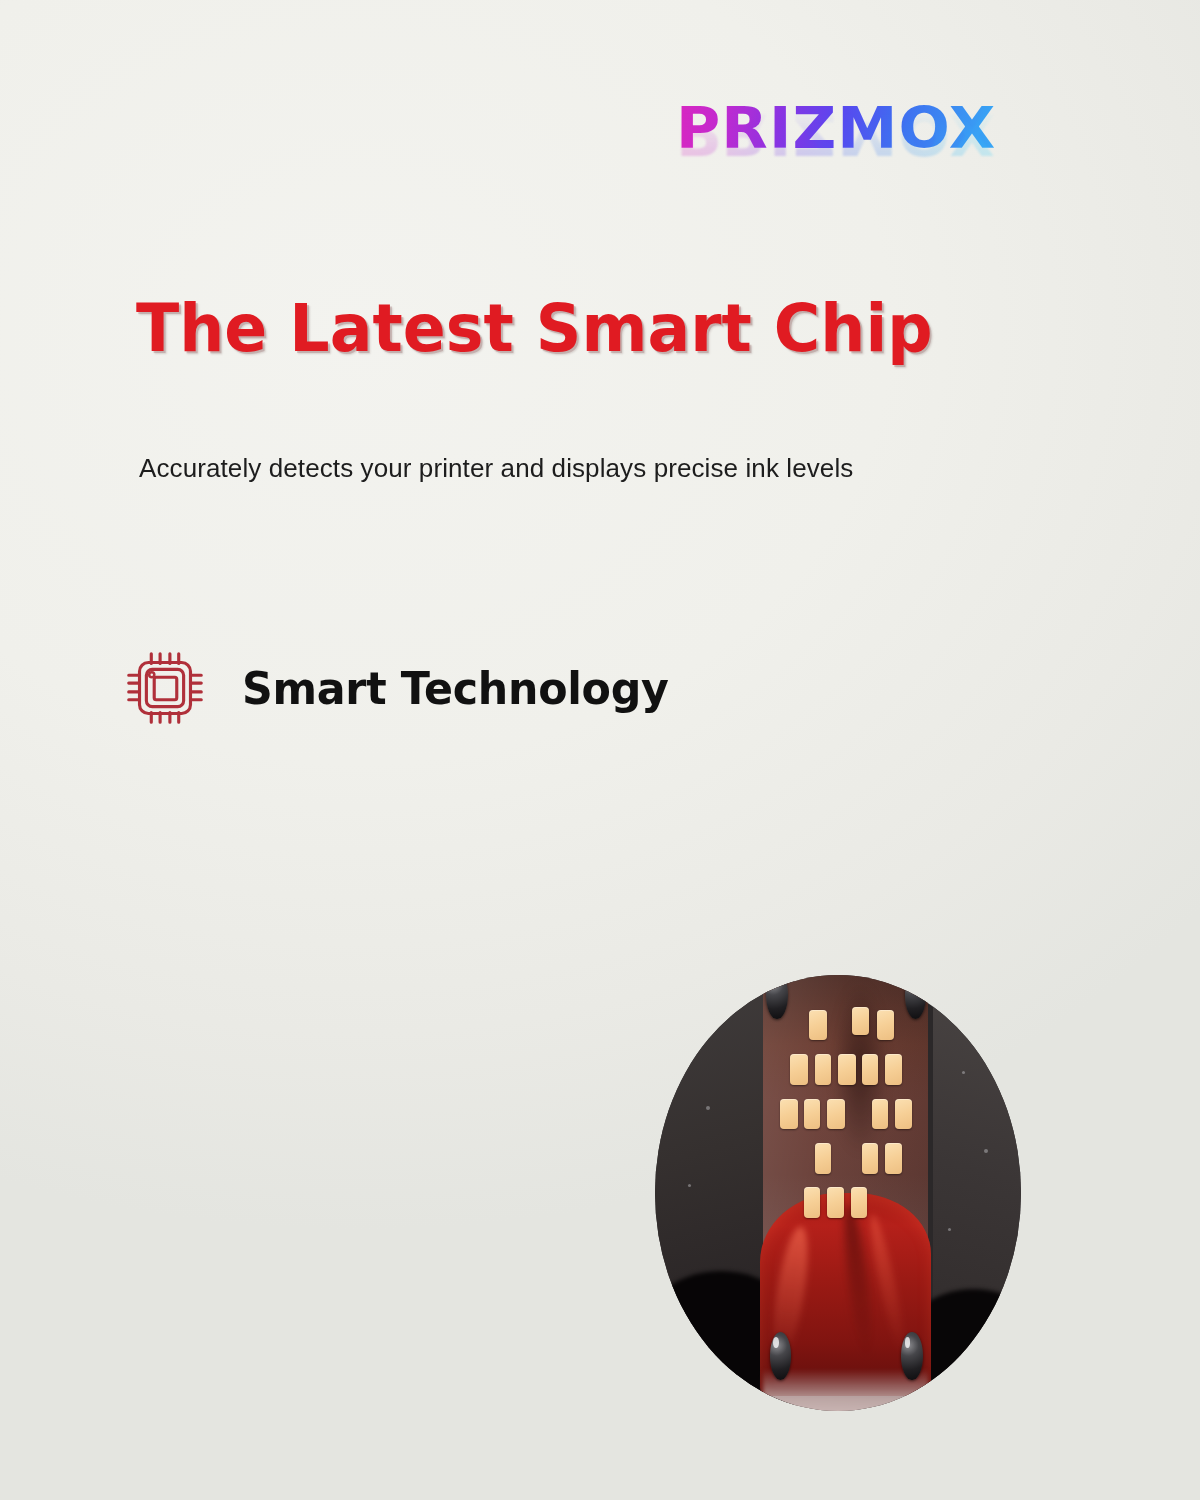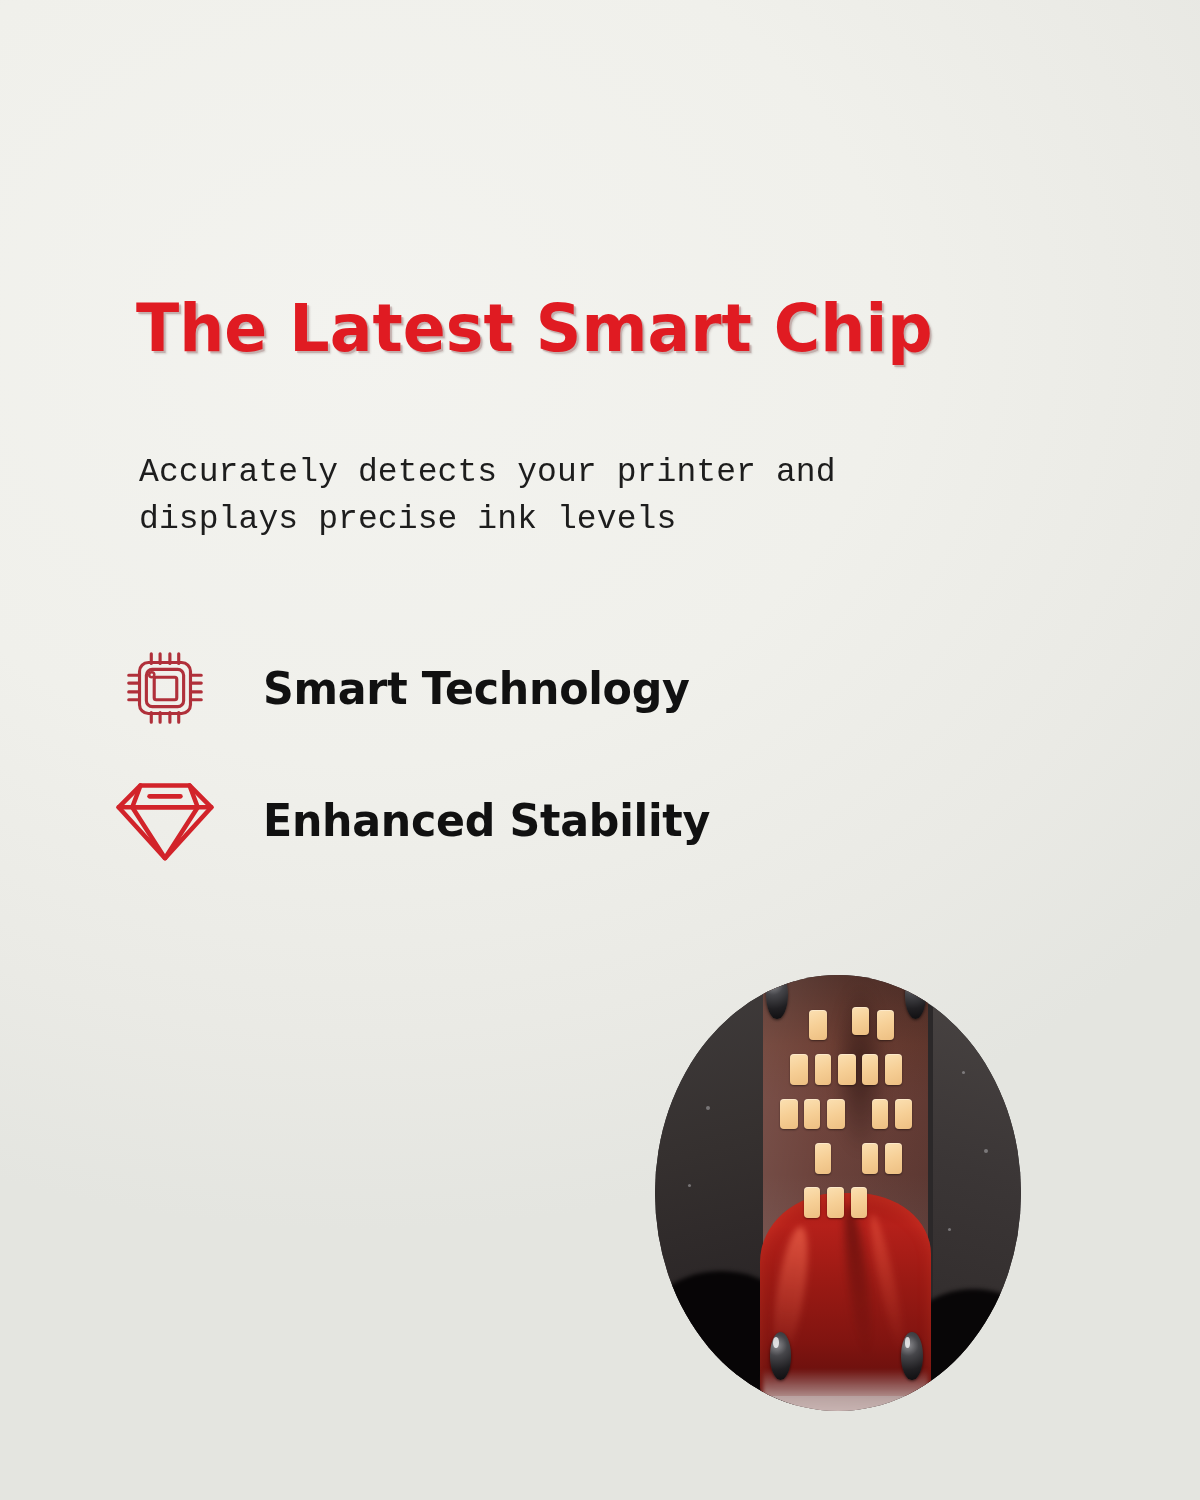--- a/index.html
+++ b/index.html
@@ -63,33 +63,32 @@
     transform-origin:left top;
     text-shadow:
        2px 2px 0 rgba(150,100,100,.30),
        3px 3px 2px rgba(120,90,90,.22);
   }
 
   
   .subtitle {
     position:absolute; left:139px; top:450px;
     width:860px;
-    font-family:Liberation Mono, monospace;
-    font-size:33px;
+    font-family:Liberation Sans, sans-serif;
+    font-size:26px;
     line-height:1.42;
     color:#1d1d1d;
     letter-spacing:.1px;
   }
 
   
   .features { position:absolute; left:104px; top:622px; width:880px; }
   .feature-row {
     display:flex; align-items:center;
     height:132px;
-    gap:21px;
   }
   .feature-icon {
     width:122px; height:112px;
     display:flex; align-items:center; justify-content:center;
     flex:0 0 122px;
   }
   .feature-label {
     font-family:"DejaVu Sans", sans-serif;
     font-weight:700;
     font-size:45px;
@@ -206,20 +205,24 @@
   .dust {
     position:absolute; border-radius:50%;
     background:rgba(200,200,205,.45);
   }
 </style>
 </head>
 <body>
 
 <div id="stage">
 
+  <div class="logo-wrap">
+    <div class="logo-text">PRIZMOX</div>
+    <div class="logo-text logo-reflection">PRIZMOX</div>
+  </div>
 
   <div class="headline">The Latest Smart Chip</div>
 
   <div class="subtitle">Accurately detects your printer and displays precise ink levels</div>
 
   <div class="features">
 
     <div class="feature-row">
       <div class="feature-icon">
         <svg width="98" height="98" viewBox="0 0 100 100" fill="none" stroke="#b0303a" stroke-width="3.2" stroke-linecap="round">
@@ -230,32 +233,20 @@
           <path d="M36 15v10M45 15v10M55 15v10M64 15v10"></path>
           <path d="M36 75v10M45 75v10M55 75v10M64 75v10"></path>
           <path d="M13 37h10M13 45h10M13 54h10M13 62h10"></path>
           <path d="M77 37h10M77 45h10M77 54h10M77 62h10"></path>
         </svg>
       </div>
       <div class="feature-label">Smart Technology</div>
     </div>
 
 
-    <div class="feature-row">
-      <div class="feature-icon">
-        <svg width="100" height="88" viewBox="0 0 110 96" fill="none" stroke="#d2232a" stroke-width="5" stroke-linejoin="round" stroke-linecap="round">
-          <path d="M28 10h54l24 24-51 56L4 34z"></path>
-          <path d="M4 34h102"></path>
-          <path d="M28 10l-9 24h72l-9-24"></path>
-          <path d="M19 34l36 56 36-56"></path>
-          <path d="M38 22h34"></path>
-        </svg>
-      </div>
-      <div class="feature-label">Enhanced Stability</div>
-    </div>
 
   </div>
 
   <div class="photo">
     <div class="photo-inner">
       <div class="board-dark-left"></div>
       <div class="board-dark-right"></div>
       <div class="dust" style="left:14%;top:30%;width:4px;height:4px;"></div>
       <div class="dust" style="left:9%;top:48%;width:3px;height:3px;"></div>
       <div class="dust" style="left:84%;top:22%;width:3px;height:3px;"></div>

